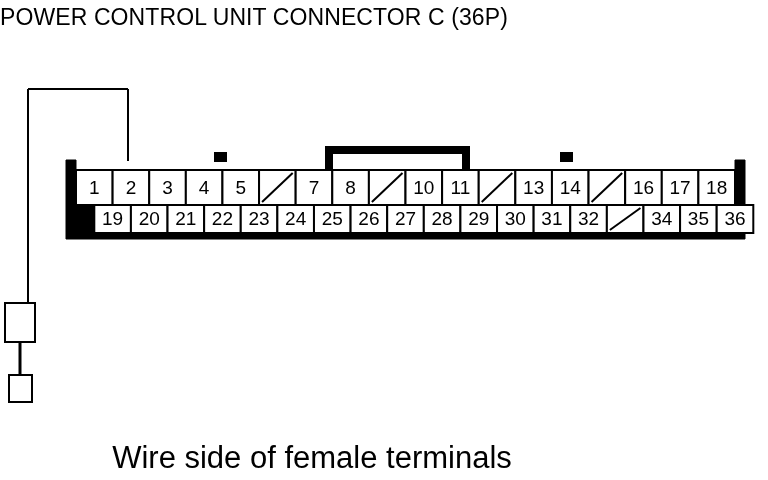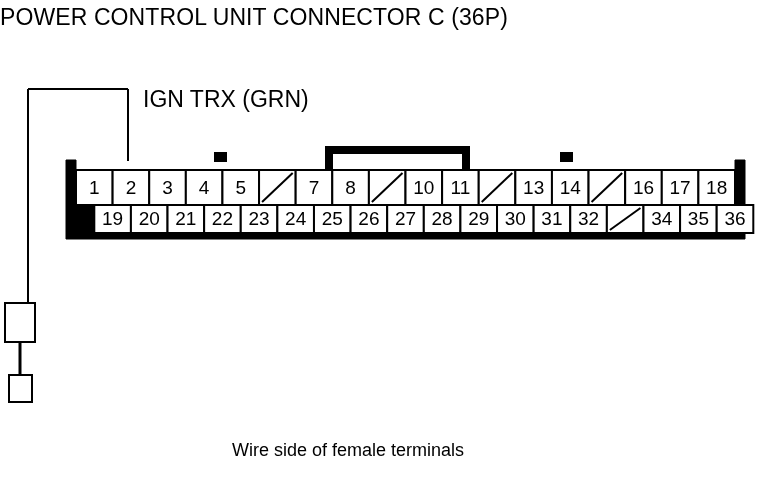--- a/index.html
+++ b/index.html
@@ -38,23 +38,22 @@
     top: 86px;
     font-size: 23px;
     white-space: nowrap;
   }
   .caption {
     position: absolute;
     left: 0;
     top: 440px;
     width: 624px;
     text-align: center;
-    font-size: 18px;
+    font-size: 31px;
     white-space: nowrap;
-    margin-left: 36px;
   }
   svg.diagram {
     position: absolute;
     left: 0;
     top: 0;
     width: 768px;
     height: 480px;
   }
   .cellnum {
     font-family: "Liberation Sans", sans-serif;
@@ -64,21 +63,20 @@
     fill: #000000;
   }
 </style>
 </head>
 <body>
 
 <div id="stage">
 
   <div class="title">POWER CONTROL UNIT CONNECTOR C (36P)</div>
 
-  <div class="wire-label">IGN TRX (GRN)</div>
 
   <svg class="diagram" viewBox="0 0 768 480">
 
     <g>
 
       <path d="M 128 161 L 128 89" stroke="#000" stroke-width="2" fill="none"></path>
 
       <path d="M 128 89 L 28 89" stroke="#000" stroke-width="2" fill="none"></path>
 
       <path d="M 28 89 L 28 303" stroke="#000" stroke-width="2" fill="none"></path>

